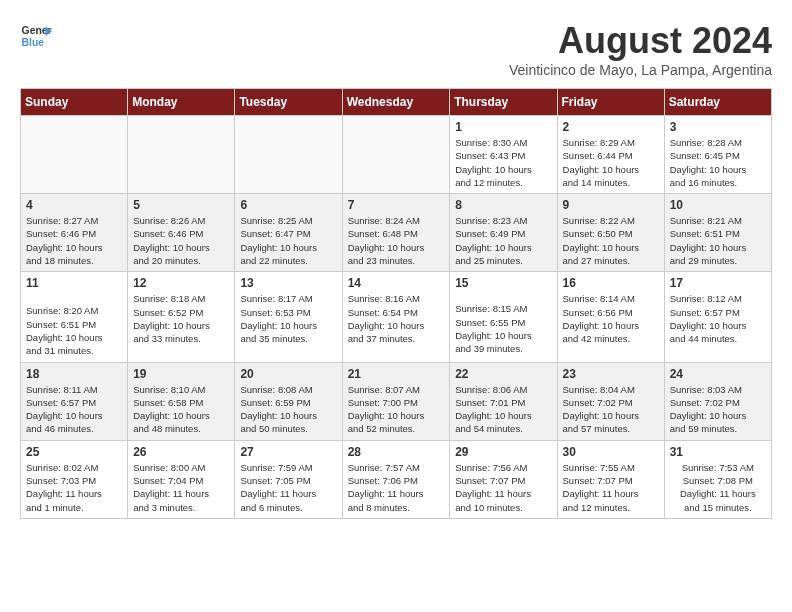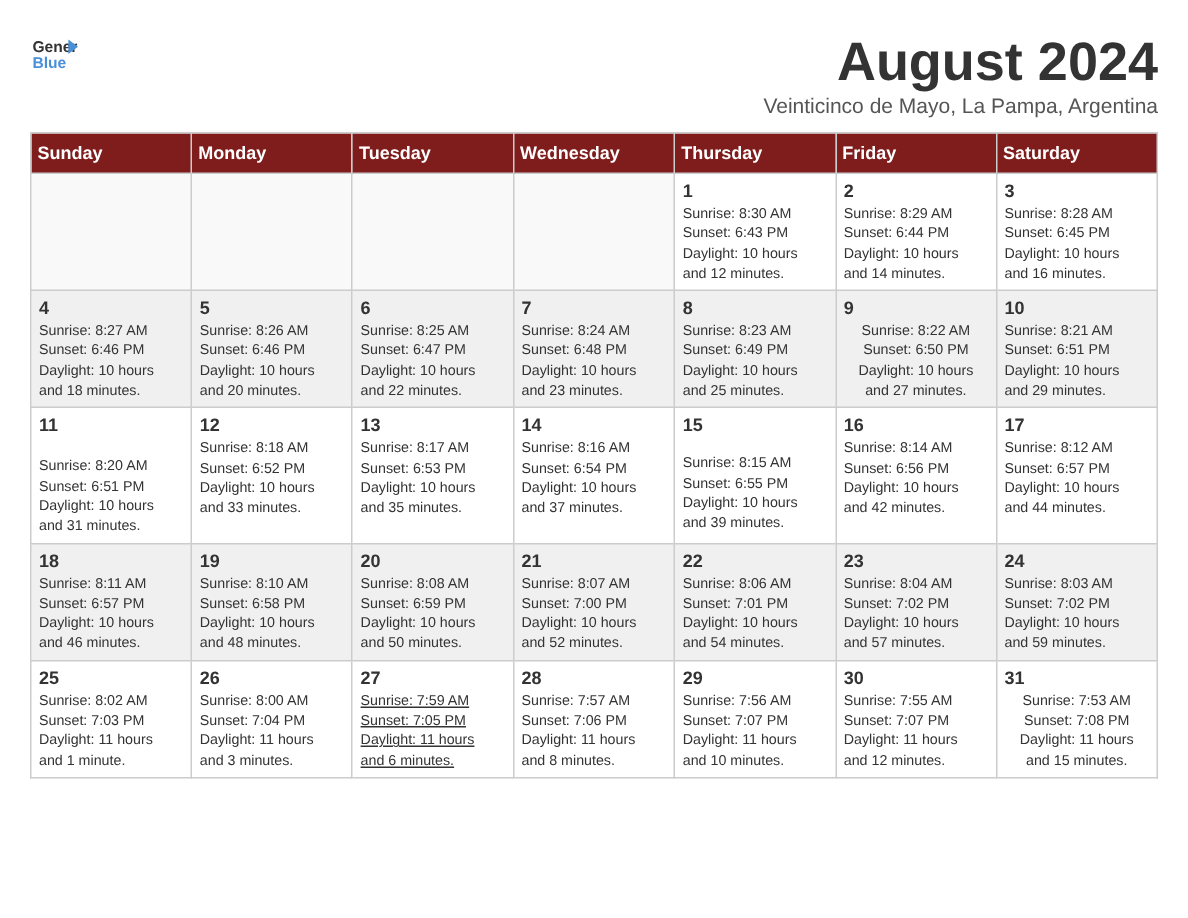--- a/index.html
+++ b/index.html
@@ -166,21 +166,21 @@
         </td>
         <td>
           <span class="day-num">8</span>
           <div class="day-info" style="white-space: pre-line;">Sunrise: 8:23 AM
 Sunset: 6:49 PM
 Daylight: 10 hours
 and 25 minutes.</div>
         </td>
         <td>
           <span class="day-num">9</span>
-          <div class="day-info" style="white-space: pre-line; text-align: center;">Sunrise: 8:22 AM
+          <div class="day-info" style="white-space: pre-line;">Sunrise: 8:22 AM
 Sunset: 6:50 PM
 Daylight: 10 hours
 and 27 minutes.</div>
         </td>
         <td>
           <span class="day-num">10</span>
           <div class="day-info" style="white-space: pre-line;">Sunrise: 8:21 AM
 Sunset: 6:51 PM
 Daylight: 10 hours
 and 29 minutes.</div>
@@ -298,21 +298,21 @@
         </td>
         <td>
           <span class="day-num">26</span>
           <div class="day-info" style="white-space: pre-line;">Sunrise: 8:00 AM
 Sunset: 7:04 PM
 Daylight: 11 hours
 and 3 minutes.</div>
         </td>
         <td>
           <span class="day-num">27</span>
-          <div class="day-info" style="white-space: pre-line; text-decoration: underline;">Sunrise: 7:59 AM
+          <div class="day-info" style="white-space: pre-line;">Sunrise: 7:59 AM
 Sunset: 7:05 PM
 Daylight: 11 hours
 and 6 minutes.</div>
         </td>
         <td>
           <span class="day-num">28</span>
           <div class="day-info" style="white-space: pre-line;">Sunrise: 7:57 AM
 Sunset: 7:06 PM
 Daylight: 11 hours
 and 8 minutes.</div>

